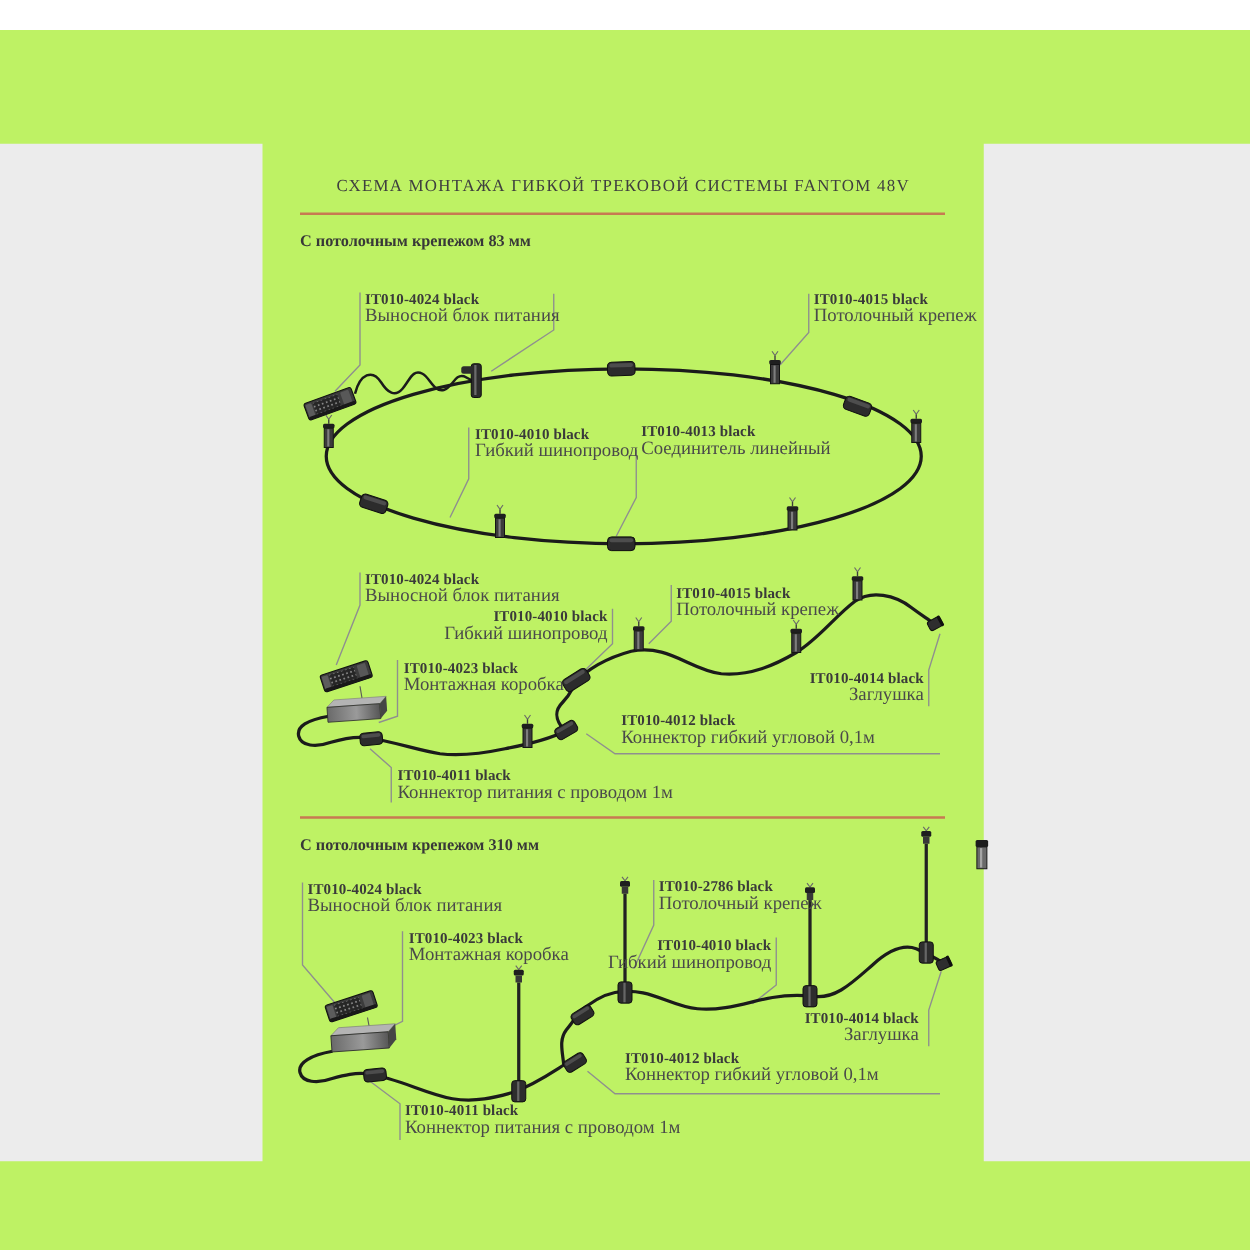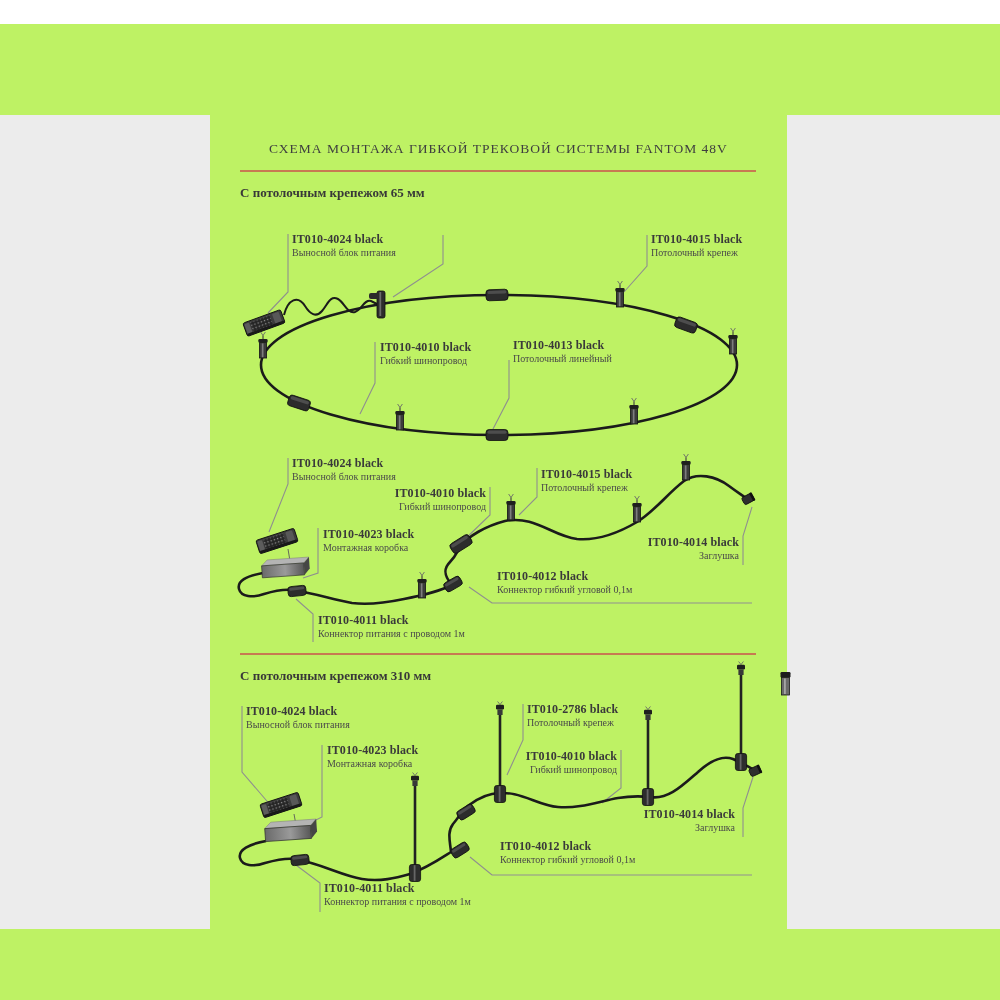--- a/index.html
+++ b/index.html
@@ -7,35 +7,35 @@
           font-family:Liberation Serif, serif;color:#3e3e3e;margin-top:24px;}
   .gray-band{position:absolute;top:91px;height:814px;background:#ececec;}
   .band-left{left:0;width:210px;}
   .band-right{left:787px;width:213px;}
   .main-title{position:absolute;left:210px;top:117px;width:577px;text-align:center;
               font-size:13.5px;font-weight:500;letter-spacing:1px;color:#3f3f3f;white-space:nowrap;}
   .divider{position:absolute;left:240px;width:516px;height:2px;background:#c77a52;}
   .section-title{position:absolute;font-size:13px;font-weight:600;color:#383838;white-space:nowrap;}
   .plabel{position:absolute;white-space:nowrap;line-height:14px;}
   .plabel .code{font-size:12px;font-weight:700;letter-spacing:.1px;color:#3a3a3a;}
-  .plabel .desc{font-size:10px;font-weight:400;color:#4a4a4a;}
+  .plabel .desc{font-size:15px;font-weight:400;color:#4a4a4a;}
   .plabel.r{text-align:right;}
   svg.art{position:absolute;left:0;top:0;pointer-events:none;}
 </style>
 </head>
 <body>
 
 <div class="canvas">
 
   <div class="gray-band band-left" style="background: rgb(236, 236, 236);"></div>
   <div class="gray-band band-right" style="background: rgb(236, 236, 236);"></div>
 
   <div class="main-title">СХЕМА МОНТАЖА ГИБКОЙ ТРЕКОВОЙ СИСТЕМЫ FANTOM 48V</div>
   <div class="divider" style="top: 146px; background: rgb(199, 122, 82);"></div>
-  <div class="section-title" style="left:240px;top:161px">С потолочным крепежом 65 мм</div>
+  <div class="section-title" style="left:240px;top:161px">С потолочным крепежом 83 мм</div>
   <div class="divider" style="top: 629px; background: rgb(199, 122, 82);"></div>
   <div class="section-title" style="left:240px;top:644px">С потолочным крепежом 310 мм</div>
 
   <svg class="art" width="1000" height="1000" viewBox="0 0 1000 1000">
     <defs>
       <pattern id="vent" width="3.4" height="3.4" patternUnits="userSpaceOnUse">
         <rect width="3.4" height="3.4" fill="#262626"></rect>
         <circle cx="1.3" cy="1.3" r="0.75" fill="#8f8f8f"></circle>
       </pattern>
       <linearGradient id="boxgrad" x1="0" y1="0" x2="1" y2="0">
@@ -204,21 +204,21 @@
   <div class="plabel" style="left:651px;top:208px">
     <div class="code">IT010-4015 black</div>
     <div class="desc">Потолочный крепеж</div>
   </div>
   <div class="plabel" style="left:380px;top:316px">
     <div class="code">IT010-4010 black</div>
     <div class="desc">Гибкий шинопровод</div>
   </div>
   <div class="plabel" style="left:513px;top:314px">
     <div class="code">IT010-4013 black</div>
-    <div class="desc">Потолочный линейный</div>
+    <div class="desc">Соединитель линейный</div>
   </div>
 
   <div class="plabel" style="left:292px;top:432px">
     <div class="code">IT010-4024 black</div>
     <div class="desc">Выносной блок питания</div>
   </div>
   <div class="plabel r" style="right:514px;top:462px">
     <div class="code">IT010-4010 black</div>
     <div class="desc">Гибкий шинопровод</div>
   </div>

